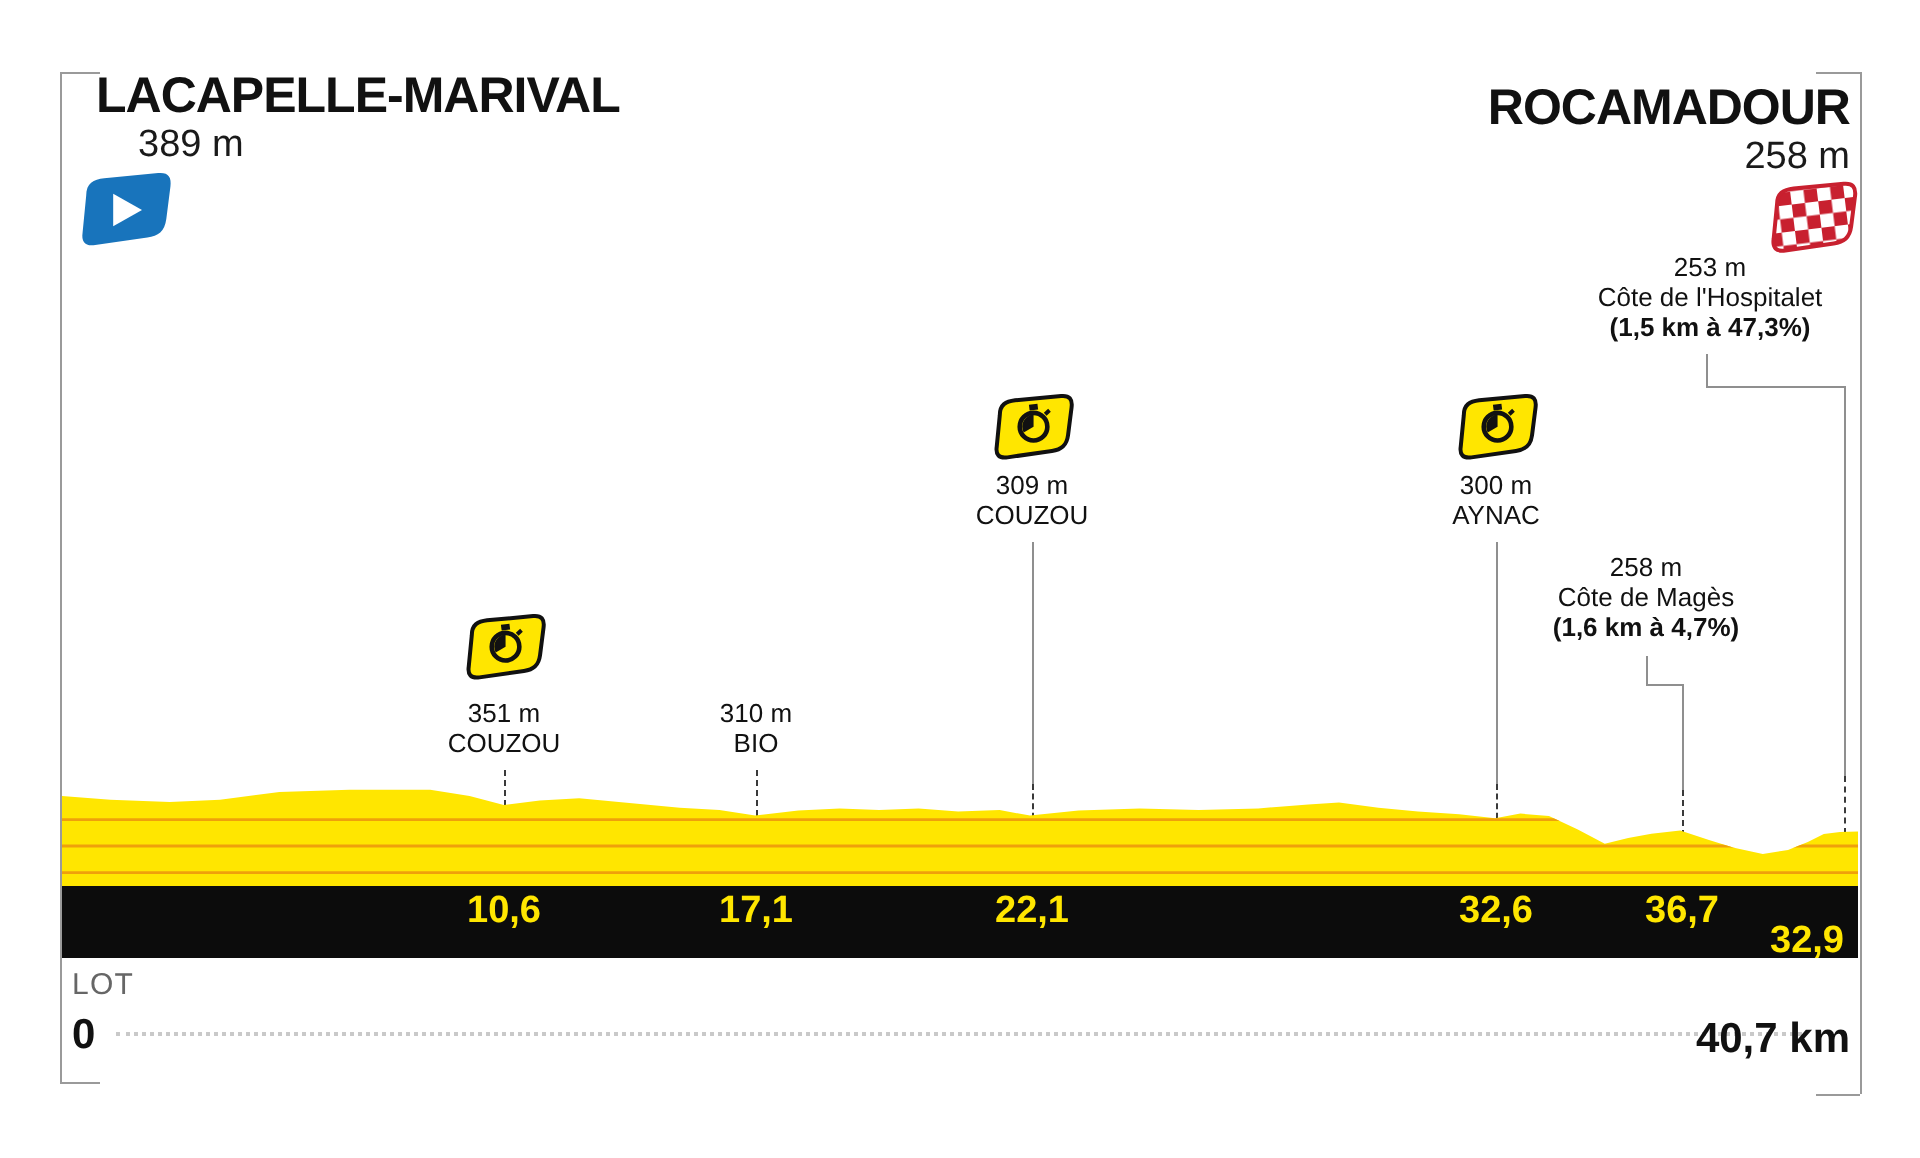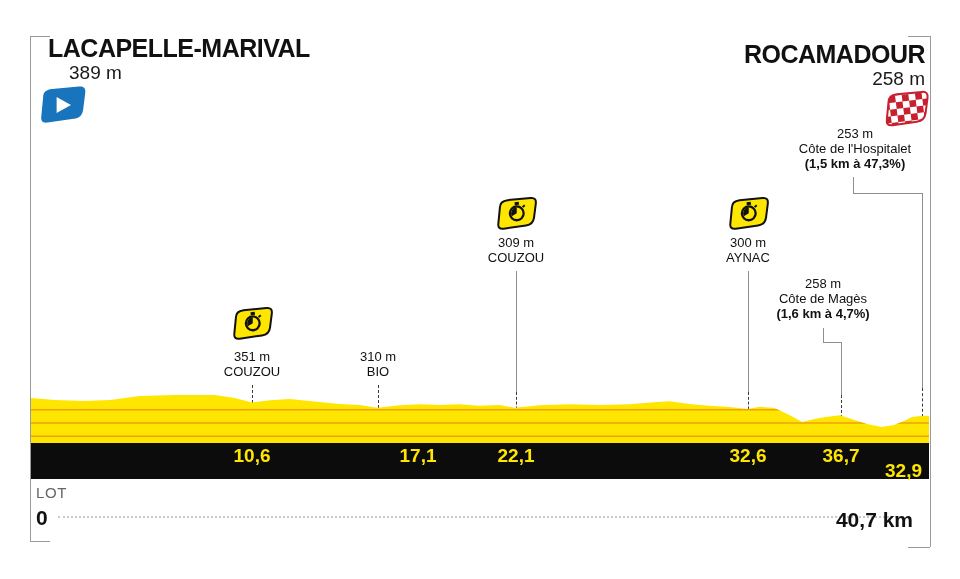--- a/index.html
+++ b/index.html
@@ -138,25 +138,25 @@
         </clipPath>
       </defs>
       <path d="M0,55L0.0,10.0L24.2,11.9L53.9,13.0L79.0,11.9L108.7,8.0L143.7,6.9L184.1,6.9L203.8,10.0L220.9,14.5L238.9,12.2L258.6,11.1L278.4,13.0L308.9,15.9L328.7,17.0L346.6,19.8L368.2,17.2L388.8,16.2L408.6,17.0L428.3,16.2L448.1,17.8L468.8,17.0L484.0,19.8L508.3,17.2L538.8,16.2L568.4,17.0L598.1,16.2L623.2,14.2L638.5,13.3L658.2,15.9L678.0,17.8L698.6,19.1L716.6,21.1L729.2,18.8L743.5,20.0L757.9,26.8L771.4,33.9L783.1,31.0L794.7,28.9L809.1,27.3L823.5,32.0L836.0,35.9L850.4,39.0L863.0,37.0L872.9,33.0L880.9,29.0L889.0,28.0L898.0,27.7L898,55Z" fill="#FFE600"></path>
       <line x1="0" x2="898" y1="48.3" y2="48.3" stroke="#EFA00B" stroke-width="1.4" clip-path="url(#areaClip)"></line>
       <line x1="0" x2="898" y1="35.0" y2="35.0" stroke="#EFA00B" stroke-width="1.4" clip-path="url(#areaClip)"></line>
       <line x1="0" x2="898" y1="21.8" y2="21.8" stroke="#EFA00B" stroke-width="1.4" clip-path="url(#areaClip)"></line>
     </svg>
 
   <div id="kmbar" class="abs">
     <span class="km" style="left:221px;top:2px;">10,6</span>
-    <span class="km" style="left:347px;top:2px;margin-left:40px;">17,1</span>
+    <span class="km" style="left:347px;top:2px;">17,1</span>
     <span class="km" style="left:485px;top:2px;">22,1</span>
     <span class="km" style="left:717px;top:2px;">32,6</span>
     <span class="km" style="left:810px;top:2px;">36,7</span>
     <span class="km end" style="left:891px;top:17px;">32,9</span>
   </div>
 
   <div class="abs dept" style="left:36px;top:484px;">LOT</div>
   <div class="abs dotline" style="left:58px;top:516px;width:843px;"></div>
   <div class="abs kmbig" style="left:36px;top:506px;">0</div>
-  <div class="abs kmbig" style="right:47px;top:508px;">40,7 km</div>
+  <div class="abs kmbig" style="right:35px;top:508px;">40,7 km</div>
 
 </div>
 
 </body></html>

